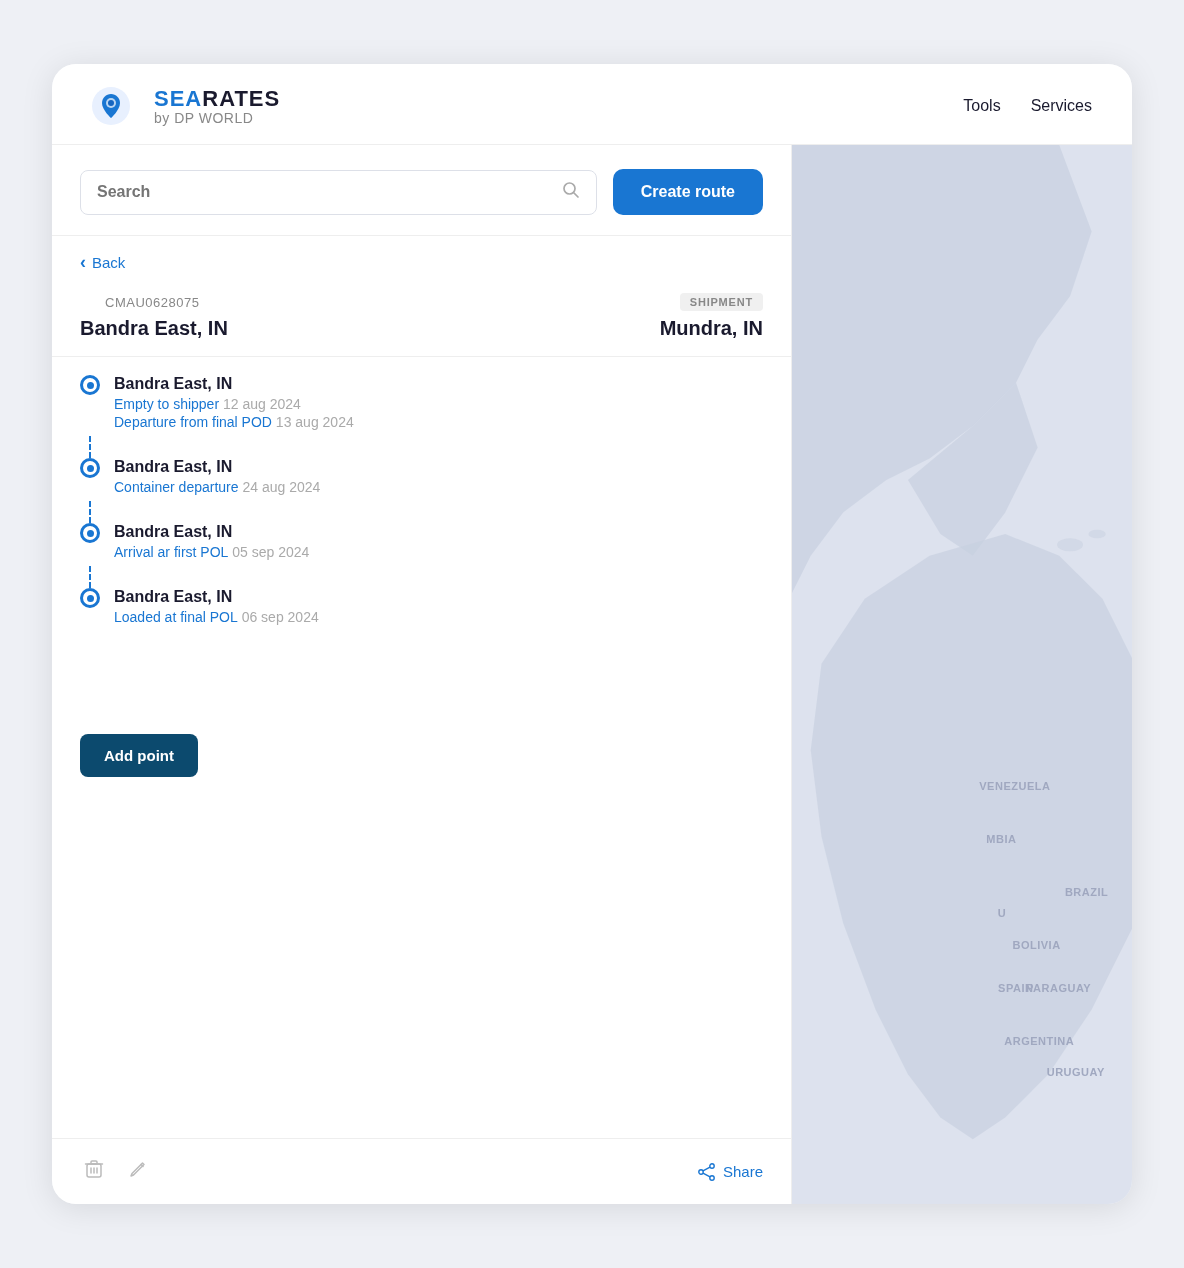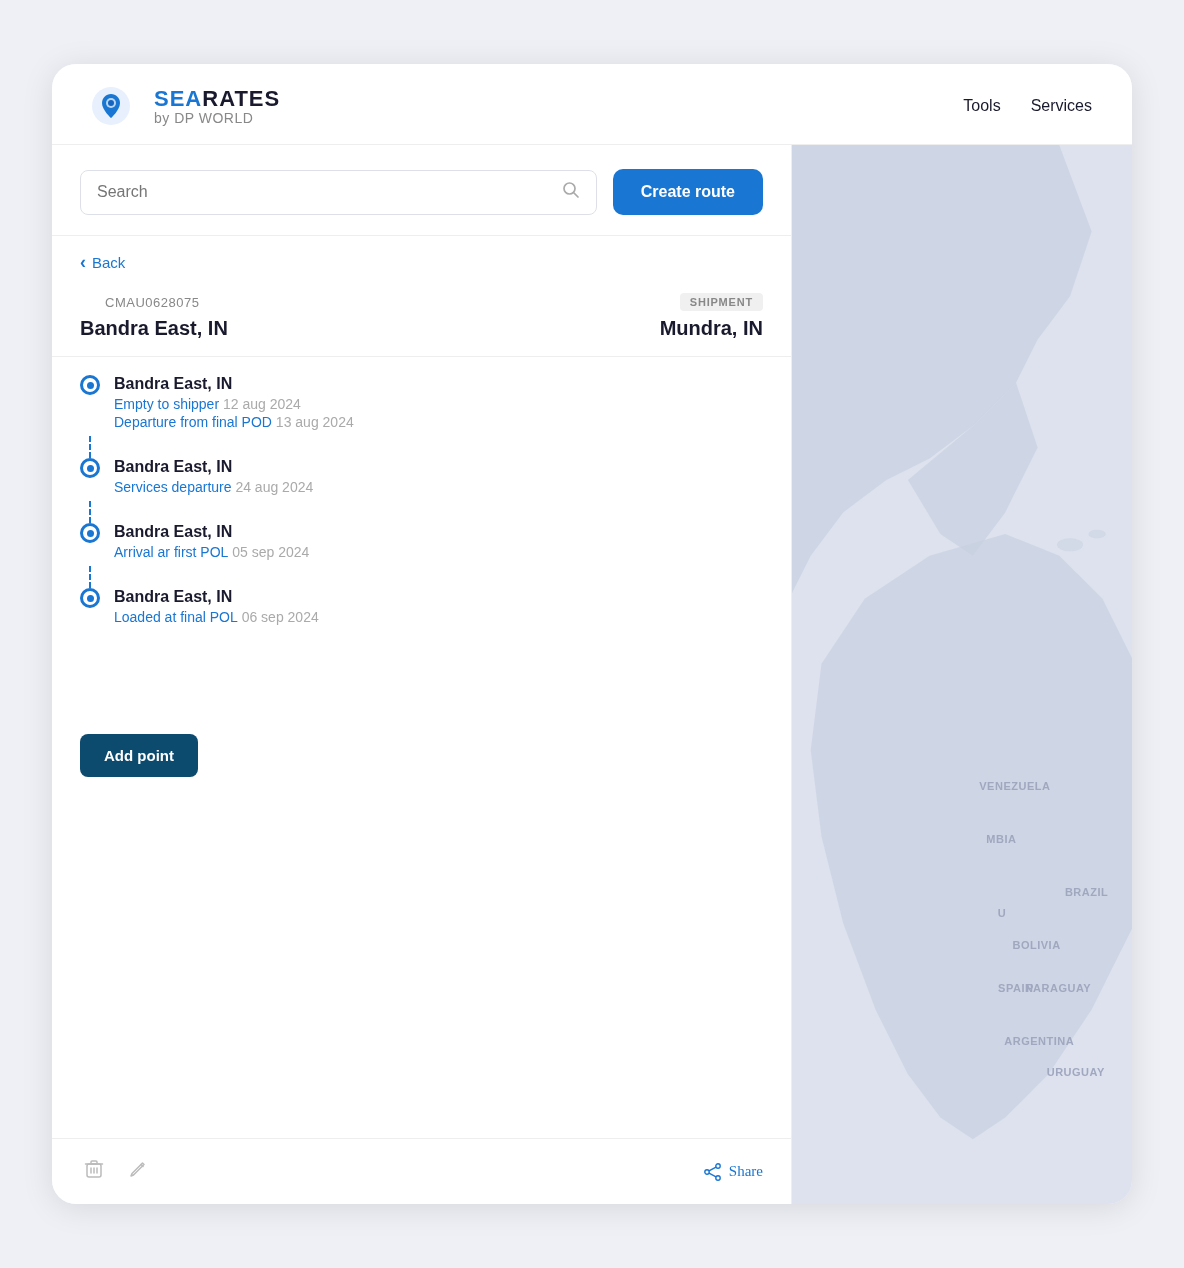--- a/index.html
+++ b/index.html
@@ -86,20 +86,21 @@
       padding: 10px 16px;
       background: #fff;
     }
     .search-input {
       border: none;
       outline: none;
       font-size: 16px;
       color: #0c4a6e;
       flex: 1;
       background: transparent;
+      font-weight: bold;
     }
     .search-icon-wrap {
       color: #aaa;
       font-size: 18px;
       margin-left: 8px;
     }
     .create-route-btn {
       background: #1976D2;
       color: #fff;
       border: none;
@@ -289,21 +290,20 @@
     }
     .share-btn {
       display: flex;
       gap: 7px;
       color: #1976D2;
       font-size: 15px;
       font-weight: 500;
       cursor: pointer;
       background: none;
       border: none;
-      font-family: Liberation Serif, serif;
     }
     
     .map-area {
       flex: 1;
       background: #dde2ee;
       position: relative;
       overflow: hidden;
     }
     .map-svg {
       position: absolute;
@@ -415,21 +415,21 @@
         <div class="timeline-item">
           <div class="timeline-node">
             <div class="node-col">
               <div class="node-dot">
                 <div class="node-dot-inner"></div>
               </div>
             </div>
             <div class="node-content">
               <div class="node-location">Bandra East, IN</div>
               <div class="node-event">
-                <span class="event-label">Services departure</span>
+                <span class="event-label">Container departure</span>
                 <span class="event-date"> 24 aug 2024</span>
               </div>
             </div>
           </div>
           <div class="node-connector">
             <div class="connector-col">
               <div class="connector-dashed" style="min-height:18px;"></div>
             </div>
             <div style="flex:1;"></div>
           </div>

